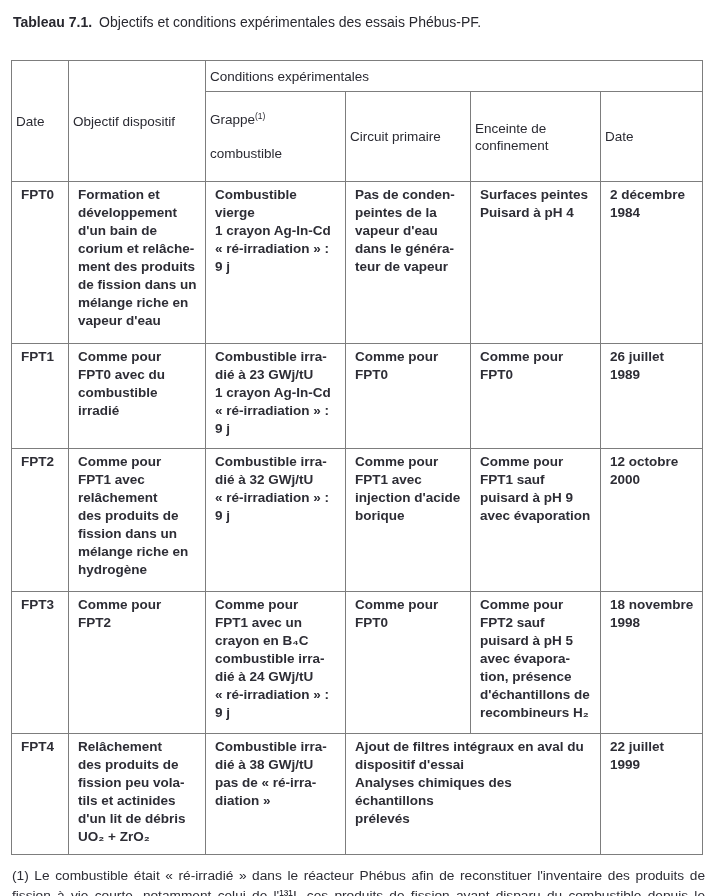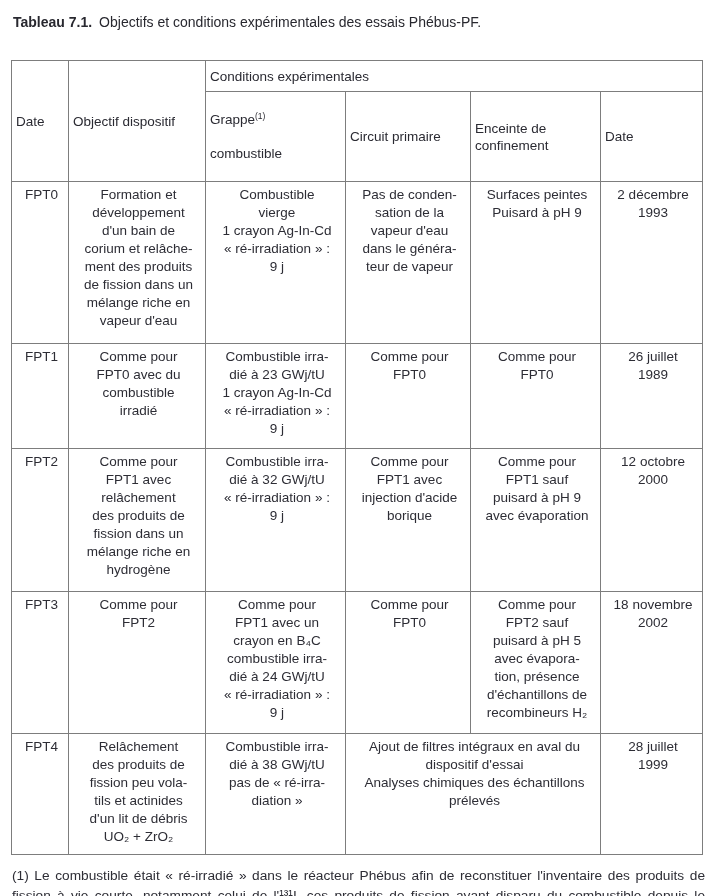--- a/index.html
+++ b/index.html
@@ -46,24 +46,25 @@
     text-align: left;
     vertical-align: middle;
     padding: 2px 4px;
     white-space: pre-line;
     color: #2a2a32;
   }
   .main-table td {
     font-size: 13.5px;
     line-height: 18px;
     vertical-align: top;
-    text-align: center;
+    text-align: left;
     padding: 4px 6px 4px 9px;
     white-space: pre-line;
     color: #2d2d35;
+    font-weight: bold;
   }
   sup {
     font-size: 8.5px;
     line-height: 0;
     vertical-align: super;
   }
   tr.r-h1 { height: 31px; }
   tr.r-h2 { height: 54px; }
   tr.r-0  { height: 162px; }
   tr.r-1  { height: 105px; }
@@ -125,28 +126,28 @@
 ment des produits
 de fission dans un
 mélange riche en
 vapeur d'eau</td>
         <td>Combustible
 vierge
 1 crayon Ag-In-Cd
 « ré-irradiation » :
 9 j</td>
         <td>Pas de conden-
-sation de la
+peintes de la
 vapeur d'eau
 dans le généra-
 teur de vapeur</td>
         <td>Surfaces peintes
-Puisard à pH 9</td>
+Puisard à pH 4</td>
         <td>2 décembre
-1993</td>
+1984</td>
       </tr>
 
       <tr class="r-1">
         <td>FPT1</td>
         <td>Comme pour
 FPT0 avec du
 combustible
 irradié</td>
         <td>Combustible irra-
 dié à 23 GWj/tU
@@ -200,40 +201,40 @@
         <td>Comme pour
 FPT0</td>
         <td>Comme pour
 FPT2 sauf
 puisard à pH 5
 avec évapora-
 tion, présence
 d'échantillons de
 recombineurs H₂</td>
         <td>18 novembre
-2002</td>
+1998</td>
       </tr>
 
       <tr class="r-4">
         <td>FPT4</td>
         <td>Relâchement
 des produits de
 fission peu vola-
 tils et actinides
 d'un lit de débris
 UO₂ + ZrO₂</td>
         <td>Combustible irra-
 dié à 38 GWj/tU
 pas de « ré-irra-
 diation »</td>
         <td colspan="2">Ajout de filtres intégraux en aval du
 dispositif d'essai
 Analyses chimiques des échantillons
 prélevés</td>
-        <td>28 juillet
+        <td>22 juillet
 1999</td>
       </tr>
     </tbody>
   </table>
 
   <div class="footnote">(1) Le combustible était « ré-irradié » dans le réacteur Phébus afin de reconstituer l'inventaire des produits de fission à vie courte, notamment celui de l'¹³¹I, ces produits de fission ayant disparu du combustible depuis le déchargement du réacteur où il avait été irradié.</div>
 
 </div>
 
 </body></html>

